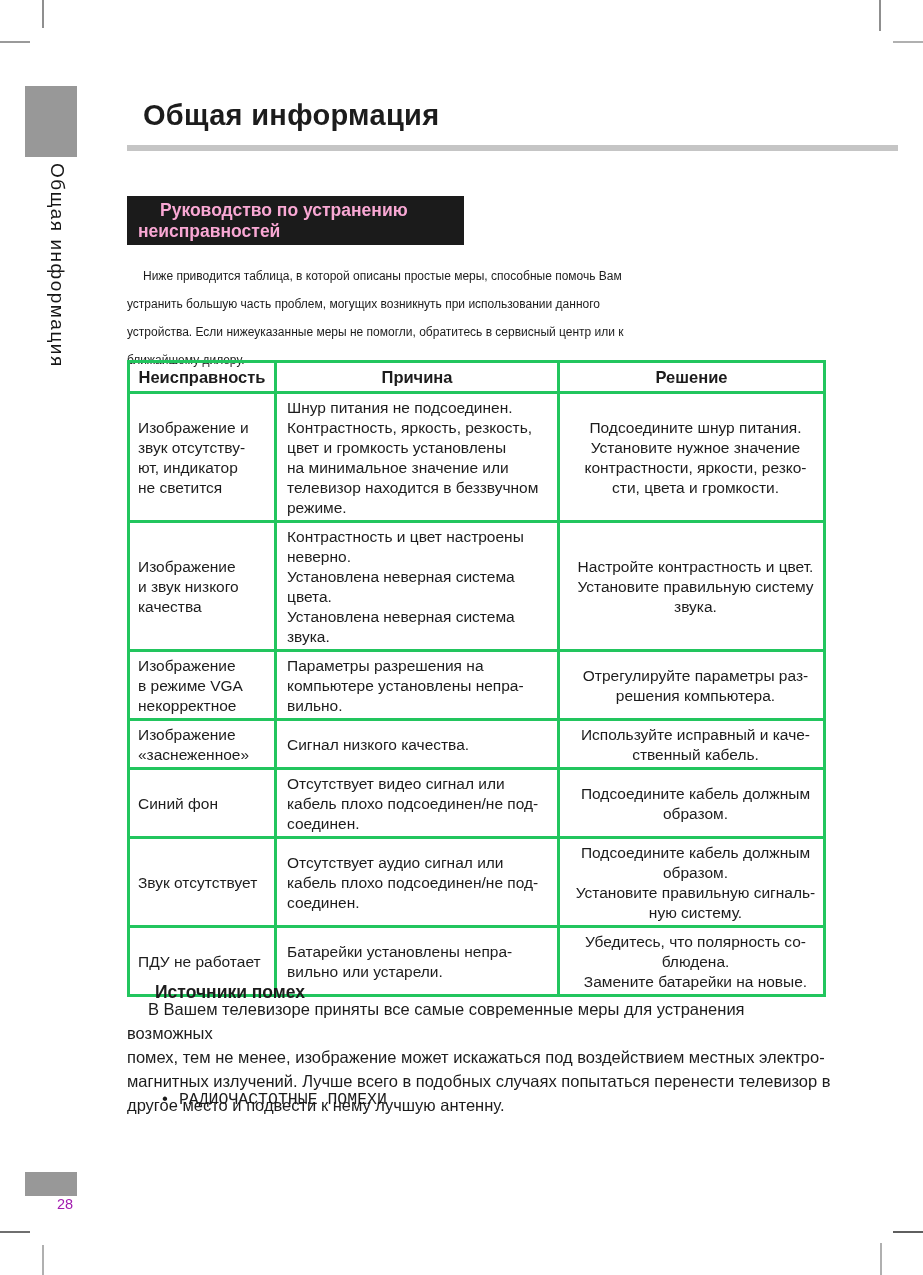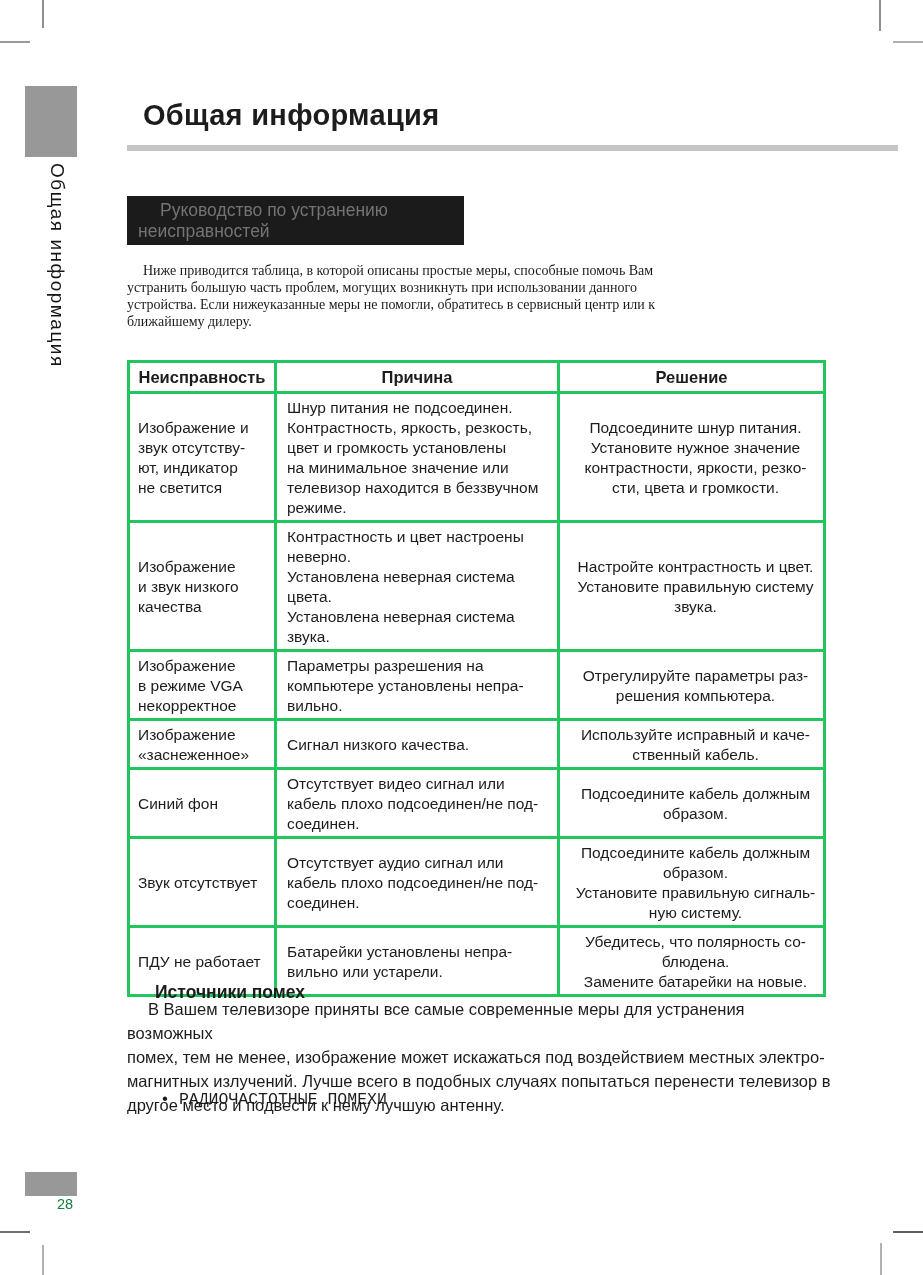--- a/index.html
+++ b/index.html
@@ -24,27 +24,27 @@
   .sidebar-label {
     position:absolute; left:46px; top:163px;
     writing-mode:vertical-rl; font-size:19px; letter-spacing:1.5px; color:#161616;
   }
 
   .title { position:absolute; left:143px; top:99px; margin:0; font-size:29px; font-weight:bold; letter-spacing:0.3px; }
   .title-rule { position:absolute; left:127px; top:145px; width:771px; height:6px; background:#c5c5c5; }
 
   .section-box {
     position:absolute; left:127px; top:196px; width:326px; min-height:39px;
-    background:#1b1b1b; color:#737373; font-size:17.5px; font-weight:normal;
+    background:#1b1b1b; color:#f9a8d4; font-size:17.5px; font-weight:bold;
     line-height:21px; white-space:pre-line; padding:4px 0 3px 11px; text-indent:22px;
   }
 
   .intro {
     position:absolute; left:127px; top:262px; width:700px; margin:0;
-    font-size:14px; line-height:17px; white-space:pre-line; text-indent:16px;font-family:Liberation Serif, serif;
+    font-size:12px; line-height:28px; white-space:pre-line; text-indent:16px;
   }
 
   .ts-table {
     position:absolute; left:127px; top:360px; width:696px;
     border-collapse:collapse; table-layout:fixed; border:3px solid #1a1a1a;
   }
   .ts-table col.c1 { width:147px; }
   .ts-table col.c2 { width:283px; }
   .ts-table col.c3 { width:266px; }
   .ts-table th, .ts-table td { border:3px solid #22c55e; }
@@ -60,21 +60,21 @@
   tr.r7 { height:63px; }
 
   .src-head { position:absolute; left:149px; top:976px; margin:6px; font-size:17.5px; font-weight:bold; }
   .src-body {
     position:absolute; left:127px; top:997px; width:706px; margin:0;
     font-size:16.5px; line-height:24px; white-space:pre-line; text-indent:21px;
   }
   .src-bullet { position:absolute; left:160px; top:1090px; font-size:16.5px;font-family:Liberation Mono, monospace; }
   .src-bullet .dot { margin-right:9px; }
 
-  .page-number { position:absolute; left:57px; top:1196px; font-size:14.5px; color:#15803d; }
+  .page-number { position:absolute; left:57px; top:1196px; font-size:14.5px; color:#a21caf; }
 </style>
 </head>
 <body>
 
 <div class="page">
 
   <div class="mark m-tl-v"></div>
   <div class="mark m-tl-h"></div>
   <div class="mark m-tr-v"></div>
   <div class="mark m-tr-h"></div>

